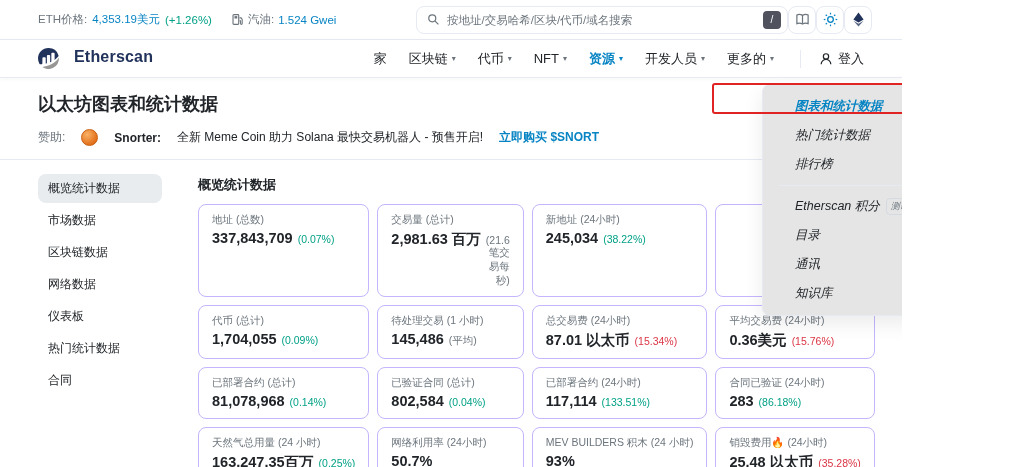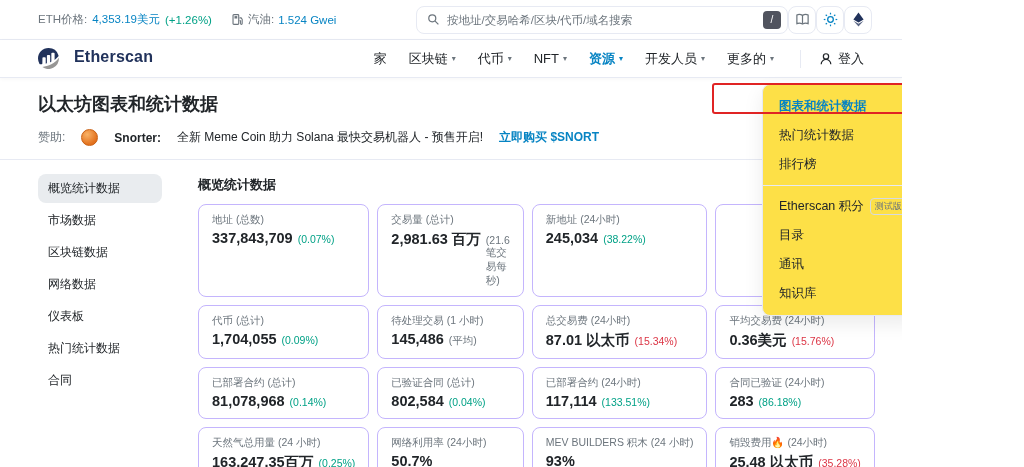--- a/index.html
+++ b/index.html
@@ -60,27 +60,27 @@
                margin-bottom:3px; cursor:pointer; text-decoration:none; }
   .side-item.active { background:#e9ecef; font-weight:500; }
   .main { flex:1; }
   .section-heading { font-size:13px; font-weight:700; margin:2px 0 10px 0; }
   .cards { display:grid; grid-template-columns:repeat(4,1fr); gap:8px; }
   .card { background:#fff; border:1px solid #c4b5fd; border-radius:8px; padding:8px 13px;
           min-height:52px; cursor:pointer; }
   .card-title { font-size:10.5px; color:#6c757d; margin-bottom:3px; white-space:nowrap; overflow:hidden; }
   .card-value-row { display:flex; align-items:baseline; gap:5px; }
   .card-value { font-size:14.5px; font-weight:700; color:#212529; white-space:nowrap; }
-  .card-sub { font-size:10.5px; }
+  .card-sub { font-size:10.5px;text-align:right; }
   .green { color:#00a186; } .red { color:#dc3545; } .gray { color:#6c757d; }
 
   
-  .dropdown { position:absolute; left:762px; top:84px; width:158px; background:#fde047;
+  .dropdown { position:absolute; left:762px; top:84px; width:158px; background:#e5e5e5;
               border:1px solid #e7eaf3; border-radius:8px; box-shadow:0 8px 20px rgba(0,0,0,.08);
-              padding:7px 0; z-index:50; }
+              padding:7px 16px; z-index:50;font-style:italic; }
   .dd-item { display:flex; align-items:center; gap:6px; padding:6px 16px; font-size:12.5px;
              color:#212529; text-decoration:none; cursor:pointer; white-space:nowrap; }
   .dd-item.active { color:#0784c3; font-weight:600; }
   .dd-divider { border-top:1px solid #e7eaf3; margin:6px 0; }
   .badge { font-size:9px; color:#6c757d; border:1px solid #d5dae2; border-radius:4px; padding:1px 4px; }
 
   .annotation-box { position:absolute; left:712px; top:83px; width:211px; height:31px;
                     border:2px solid #e02424; border-radius:3px; z-index:60; pointer-events:none; }
 </style>
 </head>

